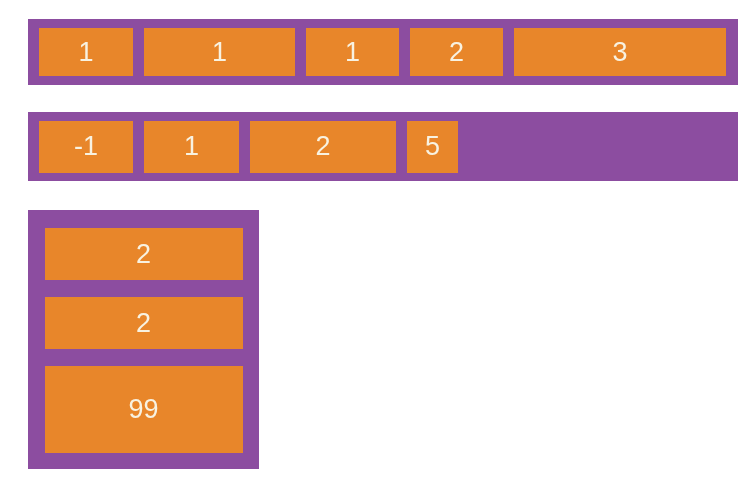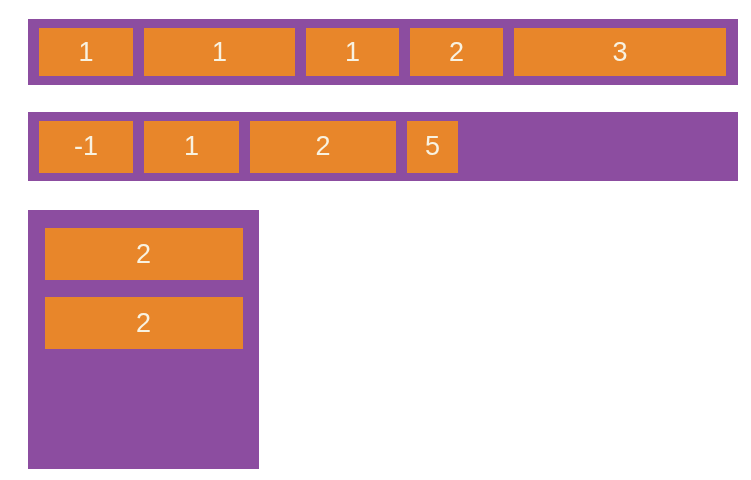--- a/index.html
+++ b/index.html
@@ -96,14 +96,17 @@
         <span>5</span>
       </div>
     </div>
   <div class="flex-container col-one">
       <div class="flex-item" style="width: 198px; height: 52px;">
         <span>2</span>
       </div>
       <div class="flex-item" style="width: 198px; height: 52px;">
         <span>2</span>
       </div>
+      <div class="flex-item" style="width: 198px; height: 87px;">
+        <span>99</span>
+      </div>
     </div>
 </div>
 
 </body></html>

